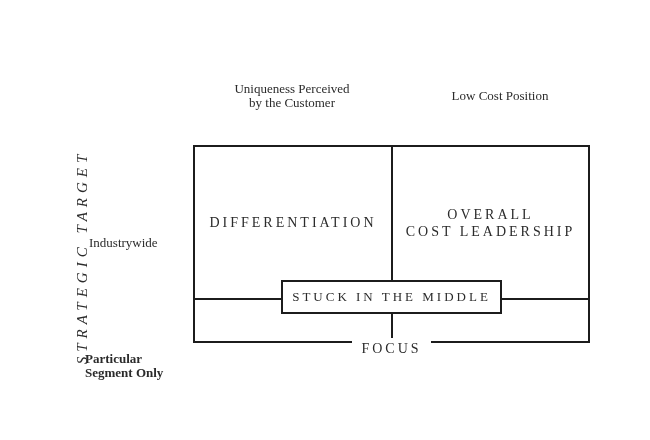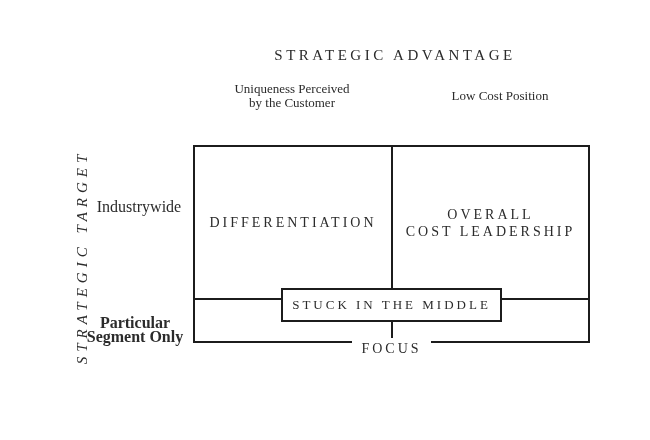--- a/index.html
+++ b/index.html
@@ -21,22 +21,22 @@
   }
   .col1 { left:192px; top:82px; width:200px; }
   .col2 { left:400px; top:89px; width:200px; }
   .v-label {
     position:absolute; left:82px; top:257px;
     transform:translate(-50%,-50%) rotate(-90deg);
     white-space:nowrap; font-style:italic;
     font-size:15px; letter-spacing:5px;
   }
   .row-label {
-    position:absolute; font-size:16px; line-height:14px;
-    text-align:center; white-space:pre-line;
+    position:absolute; font-size:13px; line-height:14px;
+    white-space:pre-line;margin-top:36px;
   }
   .row1 { left:89px; top:200px; width:100px; }
   .row2 { left:85px; top:316px; width:100px;font-weight:bold; }
   .matrix {
     position:absolute; left:193px; top:145px; width:397px; height:198px;
     border:2px solid var(--line-color,#1c1c1c); box-sizing:border-box;
   }
   .vline {
     position:absolute; left:196px; top:0; width:2px; height:100%;
     background:var(--line-color,#1c1c1c); z-index:1;
@@ -52,29 +52,28 @@
   }
   .diff  { left:0;   top:0;    width:196px; height:151px; }
   .ocl   { left:198px; top:0;  width:195px; height:151px; }
   .focus-cell { left:0; top:153px; width:100%; height:89px; padding-top:8px; box-sizing:border-box;text-align:center; }
   .focus-cell span { position:relative; z-index:2; background:var(--bg-color,#ffffff); padding:2px 9px; }
   .stuck {
     position:absolute; left:86px; top:133px; width:221px; height:34px;
     background:var(--bg-color,#ffffff);
     border:2px solid var(--line-color,#1c1c1c); box-sizing:border-box;
     display:flex; align-items:center; justify-content:center;
-    font-size:13px; letter-spacing:3px; z-index:2; white-space:nowrap;margin-top:8px;
+    font-size:13px; letter-spacing:3px; z-index:2; white-space:nowrap;
   }
 </style>
 </head>
 <body>
 
 <div class="page">
 
-  <div class="title">STRATEGIC ADVANTAGE</div>
 
   <div class="col-header col1">Uniqueness Perceived
 by the Customer</div>
   <div class="col-header col2">Low Cost Position</div>
 
   <div class="v-label">STRATEGIC TARGET</div>
 
   <div class="row-label row1">Industrywide</div>
   <div class="row-label row2">Particular
 Segment Only</div>

